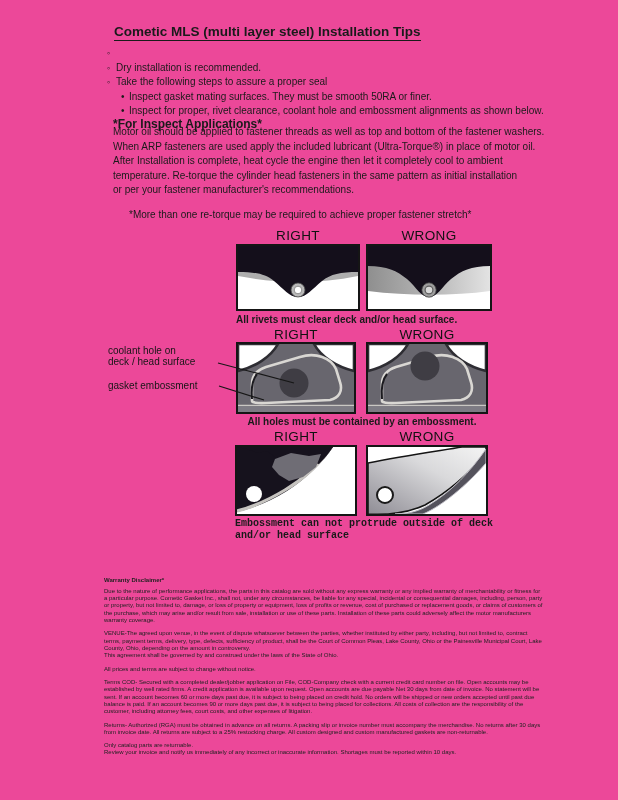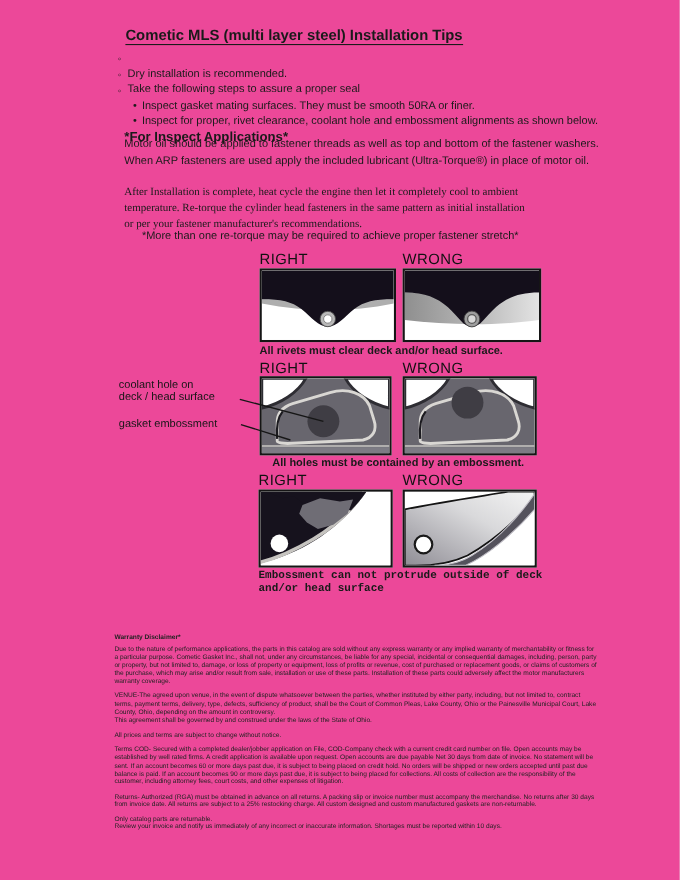--- a/index.html
+++ b/index.html
@@ -14,24 +14,24 @@
     border-bottom:1.5px solid #1a1a1a;padding-bottom:1px;white-space:nowrap;
   }
   .bullets{left:107px;top:46px;width:500px;font-size:10px;line-height:14.6px;}
   .b{display:flex;}
   .b .m{width:9px;flex:0 0 9px;font-size:9px;}
   .b.sub{margin-left:14px;}
   .b.sub .m{font-size:10px;width:8px;flex-basis:8px;}
   .h2{left:113px;top:117px;font-size:12px;font-weight:bold;}
   .para{left:113px;width:470px;font-size:10px;line-height:14.5px;white-space:pre-line;}
   .p1{top:125px;}
-  .p2{top:168px;font-family:Liberation Serif, serif;}
+  .p2{top:154px;}
   .p3{top:208px;margin-left:16px;}
 
-  .dg-label{font-size:13.5px;letter-spacing:.4px;color:#111;}
+  .dg-label{font-size:13.5px;letter-spacing:.4px;text-align:center;color:#111;}
   .dg-box{border:2px solid #151515;background:#fff;line-height:0;}
   .dg-caption{font-size:10px;font-weight:bold;white-space:pre-line;line-height:11.5px;}
   .side-label{font-size:10px;line-height:11px;white-space:pre-line;color:#161616;}
   svg{display:block;}
 
   .disclaimer{left:104px;top:577px;width:440px;font-size:6px;line-height:7.15px;color:#222;}
   .disclaimer .dh{font-weight:bold;margin:0 0 4px 0;font-size:6px;}
   .disclaimer p{margin:0 0 6.5px 0;white-space:pre-line;}
   .pagenum{left:387px;top:804px;font-size:11.5px;letter-spacing:.3px;color:#2a2a2a;}
 </style>

